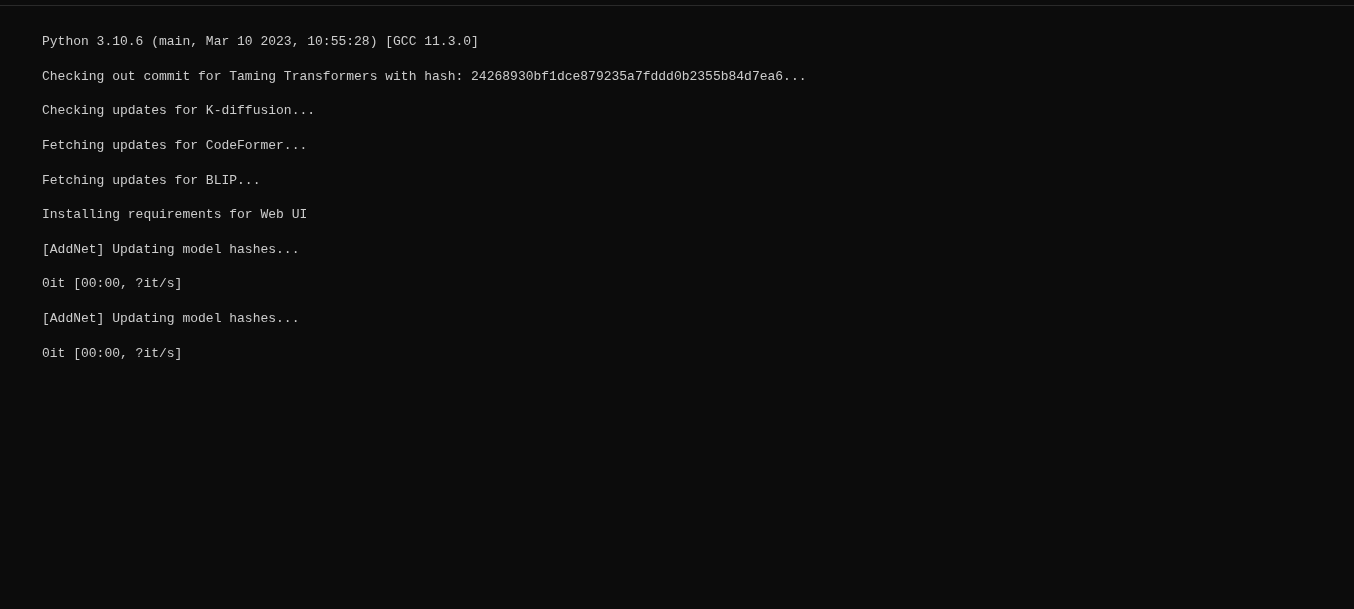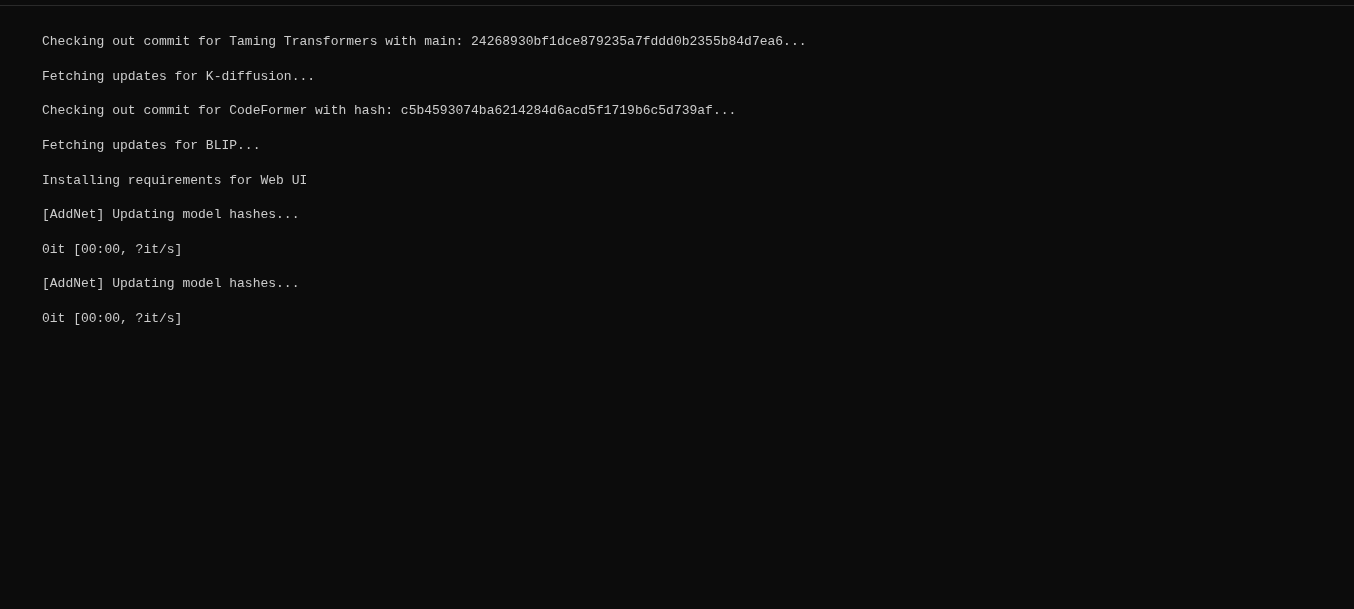--- a/index.html
+++ b/index.html
@@ -22,23 +22,24 @@
       padding: 10px 0 0 42px;
       white-space: pre-wrap;
       word-break: break-all;
     }
   </style>
 </head>
 <body>
 
 <div class="top-bar"></div>
 <div class="terminal">
-<div>Checking out commit for Taming Transformers with main: 24268930bf1dce879235a7fddd0b2355b84d7ea6...</div>
-<div>Fetching updates for K-diffusion...</div>
-<div>Checking out commit for CodeFormer with hash: c5b4593074ba6214284d6acd5f1719b6c5d739af...</div>
+<div>Python 3.10.6 (main, Mar 10 2023, 10:55:28) [GCC 11.3.0]</div>
+<div>Checking out commit for Taming Transformers with hash: 24268930bf1dce879235a7fddd0b2355b84d7ea6...</div>
+<div>Checking updates for K-diffusion...</div>
+<div>Fetching updates for CodeFormer...</div>
 <div>Fetching updates for BLIP...</div>
 <div>Installing requirements for Web UI</div>
 <div>[AddNet] Updating model hashes...</div>
 <div>0it [00:00, ?it/s]</div>
 <div>[AddNet] Updating model hashes...</div>
 <div>0it [00:00, ?it/s]</div>
 
 
 
 

